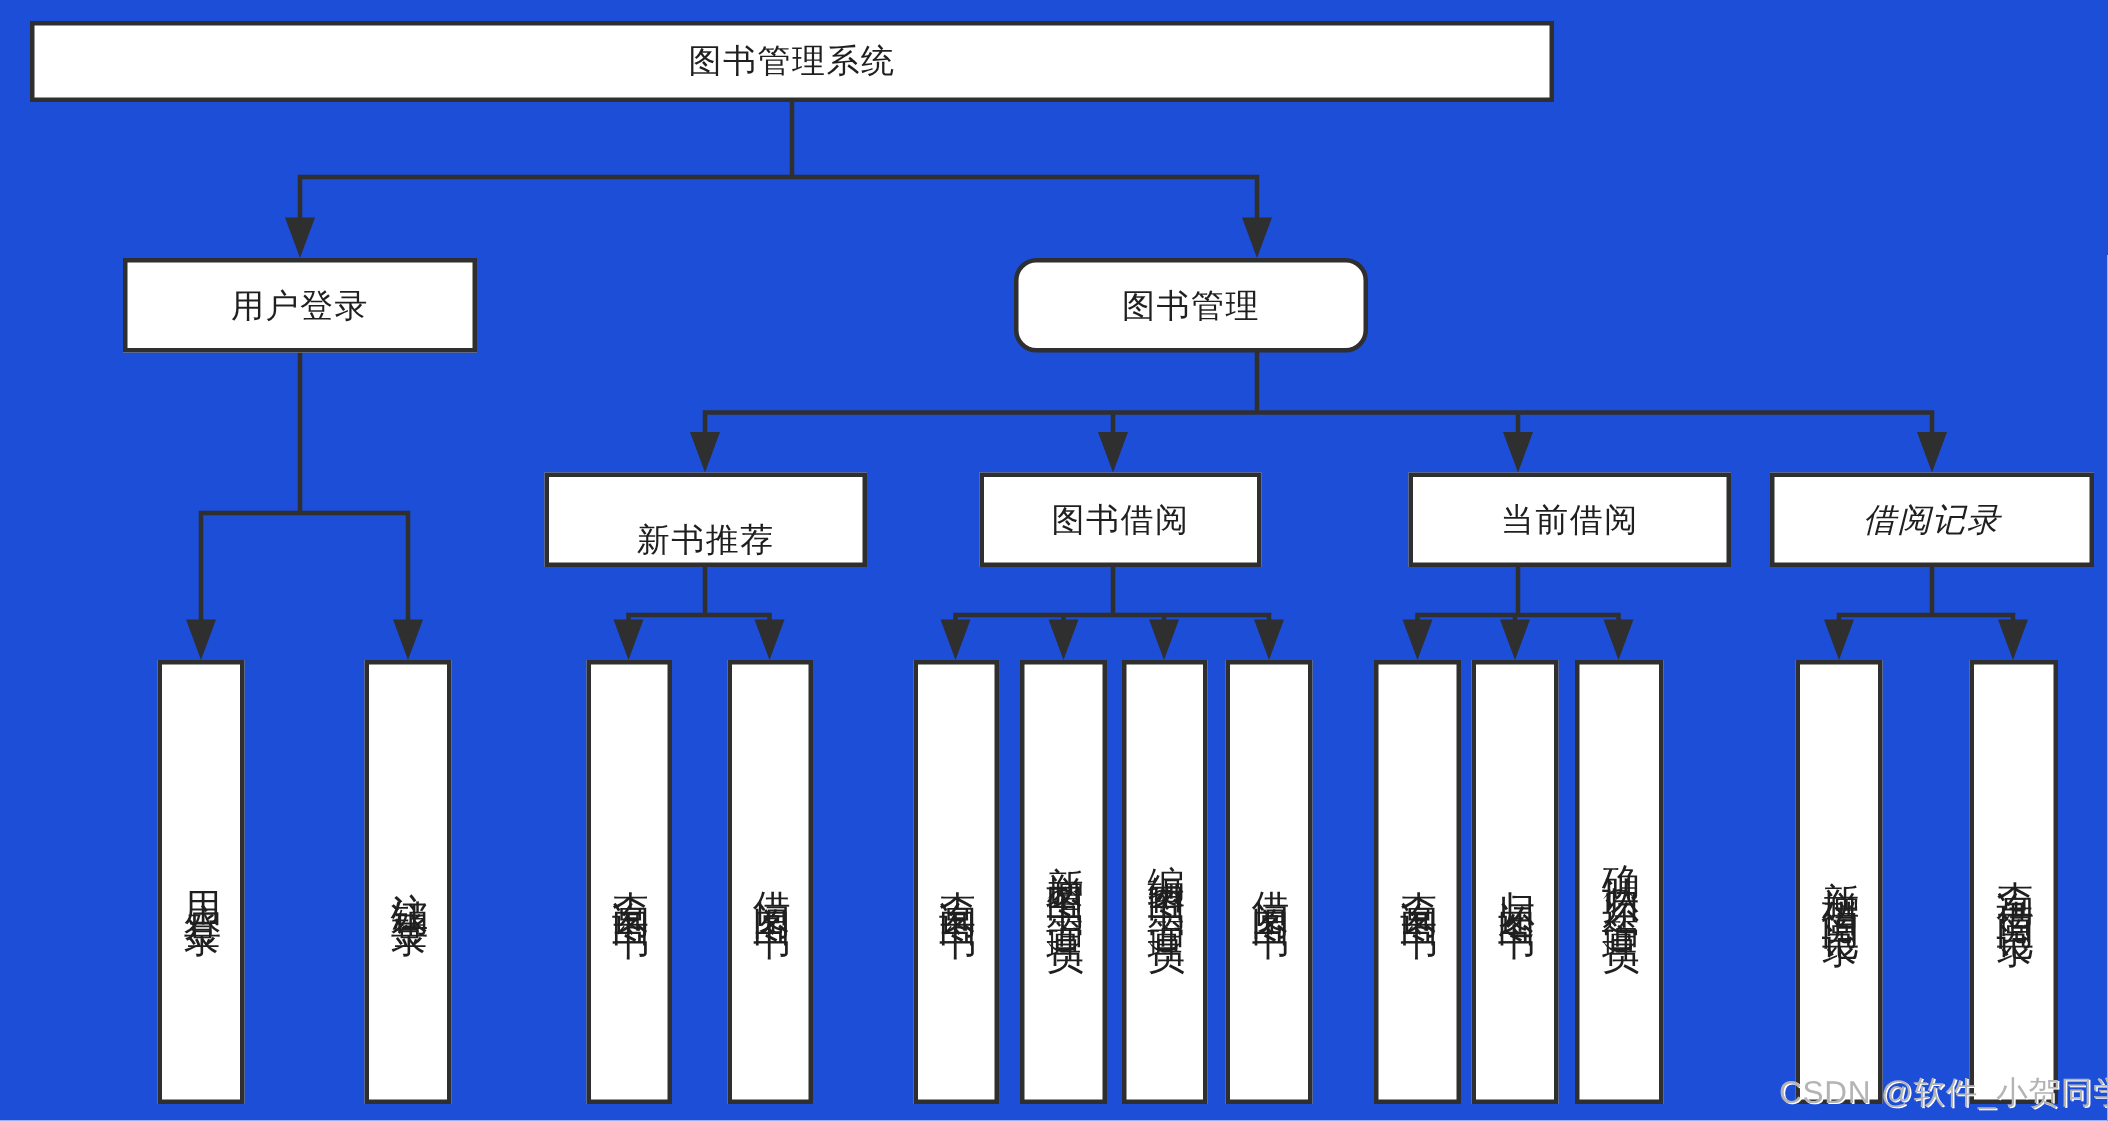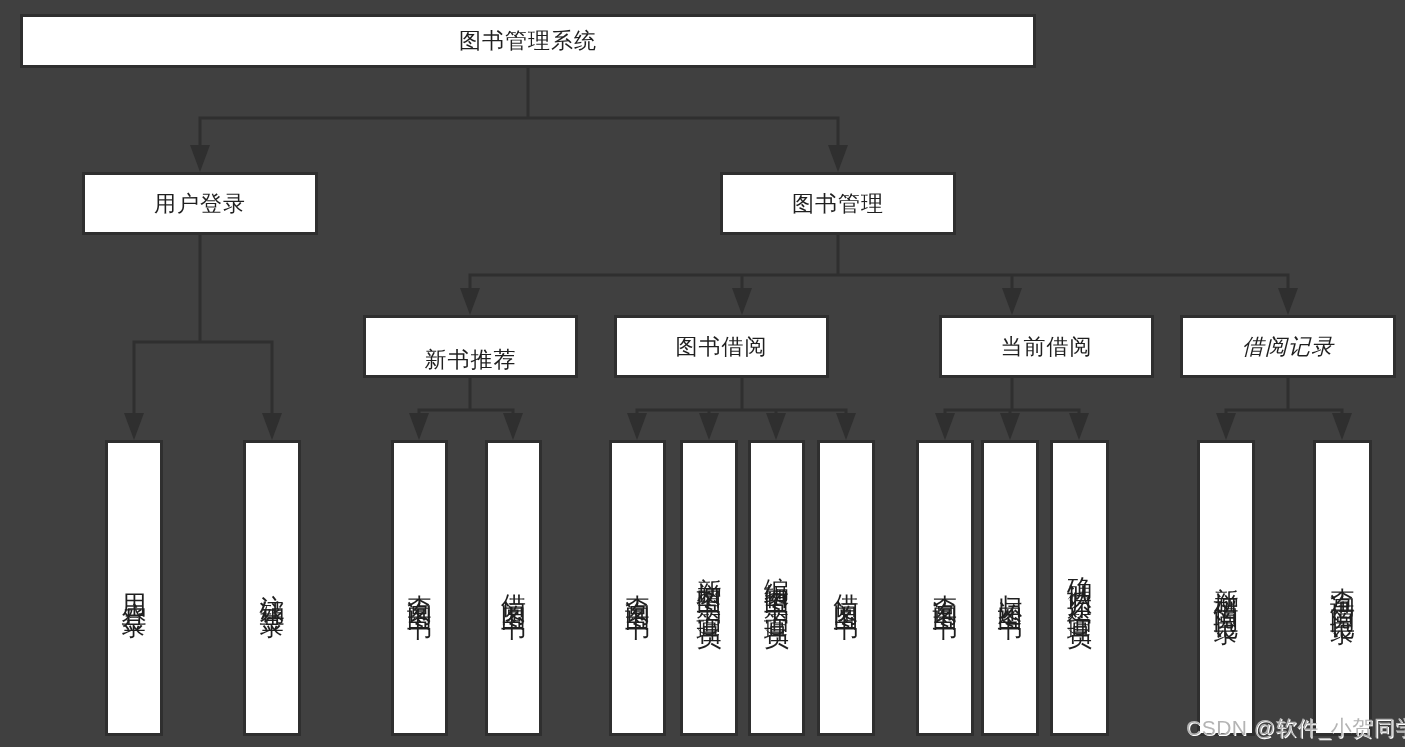--- a/index.html
+++ b/index.html
@@ -1,19 +1,19 @@
 <!DOCTYPE html>
 <html><head>
 <meta charset="utf-8">
 <style>
   html,body{margin:0;padding:0;background:#ffffff;}
   .canvas{
     position:relative;
     width:1405px;height:747px;
-    background:#404040;
+    background:#1d4ed8;
     font-family:"Liberation Sans","DejaVu Sans",sans-serif;
     color:#1f1f1f;
     overflow:hidden;
   }
   svg.connectors{position:absolute;left:0;top:0;z-index:0;}
   .node{
     position:absolute;
     background:#ffffff;
     border:3px solid #2f2f2f;
     box-sizing:border-box;
@@ -108,28 +108,28 @@
     </g>
   </svg>
 
   <div class="node hnode" style="left:20px;top:14px;width:1016px;height:54px;">
     <span>图书管理系统</span>
   </div>
 
   <div class="node hnode" style="left:82px;top:172px;width:236px;height:63px;">
     <span>用户登录</span>
   </div>
-  <div class="node hnode" style="left:720px;top:172px;width:236px;height:63px;">
+  <div class="node hnode" style="left:676px;top:172px;width:236px;height:63px;border-radius:15px;">
     <span>图书管理</span>
   </div>
 
   <div class="node hnode" style="left:363px;top:315px;width:215px;height:63px;align-items:flex-end;">
     <span>新书推荐</span>
   </div>
-  <div class="node hnode" style="left:614px;top:315px;width:215px;height:63px;">
+  <div class="node hnode" style="left:653px;top:315px;width:188px;height:63px;">
     <span>图书借阅</span>
   </div>
   <div class="node hnode" style="left:903px;top:315px;width:215px;height:63px;margin-left:36px;">
     <span>当前借阅</span>
   </div>
   <div class="node hnode" style="left:1180px;top:315px;width:216px;height:63px;font-style:italic;">
     <span>借阅记录</span>
   </div>
 
   <div class="node vnode" style="left:105px;top:440px;width:58px;height:296px;">用户登录</div>

